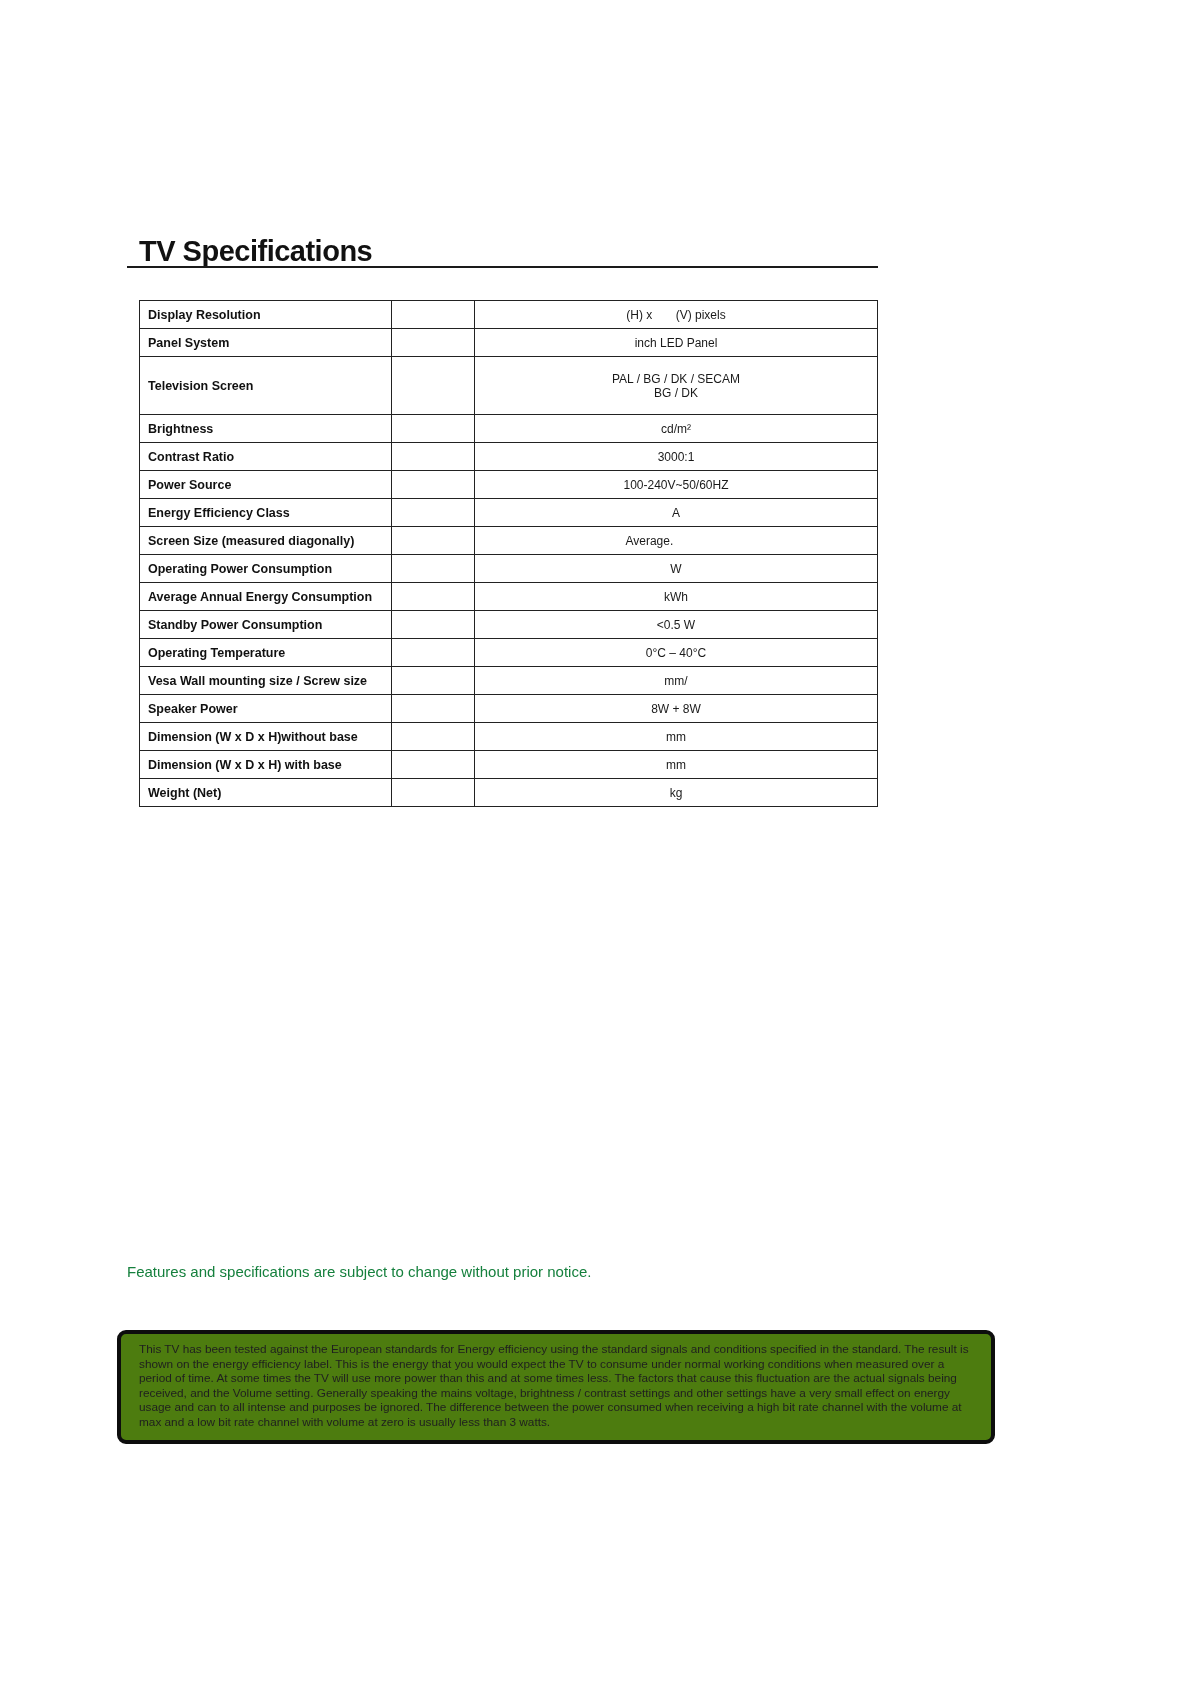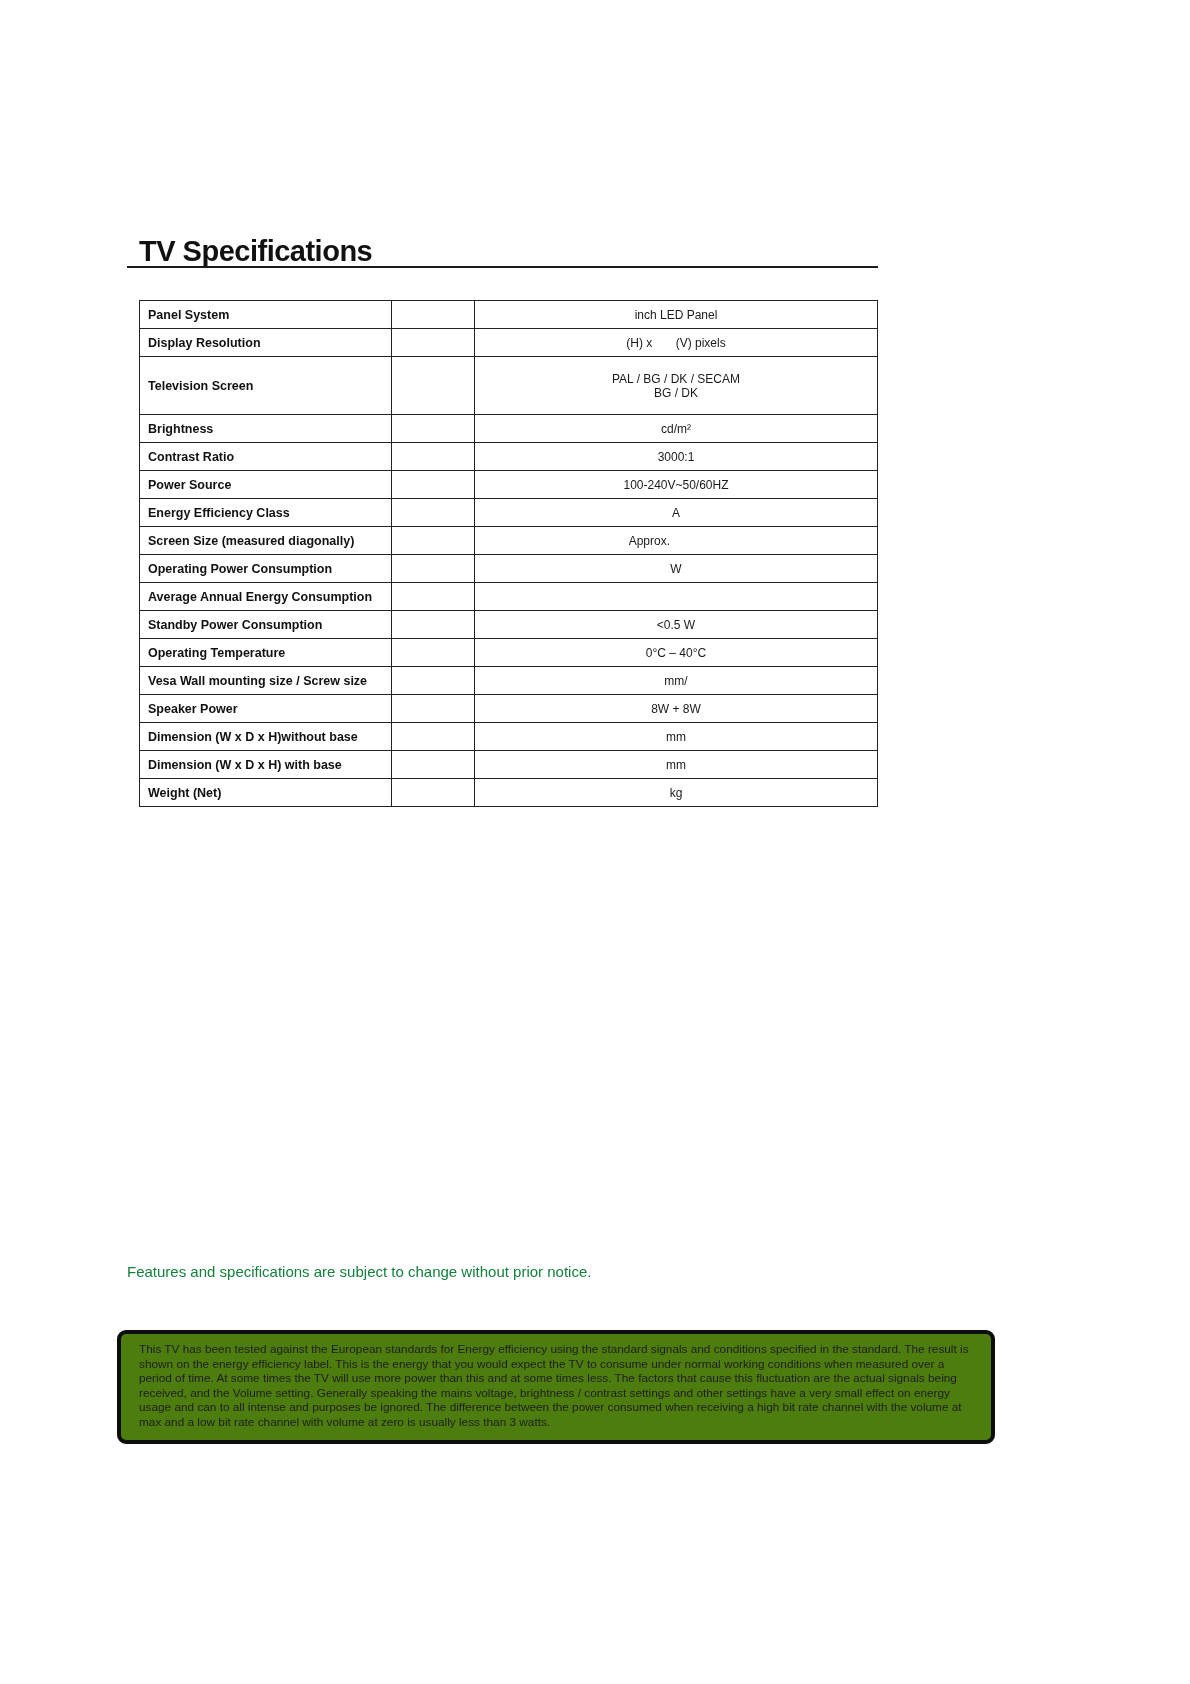--- a/index.html
+++ b/index.html
@@ -110,28 +110,28 @@
 <body>
 
 <div class="page">
 
   <h1 class="page-title">TV Specifications</h1>
   <div class="title-rule"></div>
 
   <div class="specs-table">
     <div>
         <div class="spec-row">
+      <div class="spec-label">Display Resolution</div>
+      <div class="spec-mid"></div>
+      <div class="spec-value">(H) x       (V) pixels</div>
+    </div>
+        <div class="spec-row">
       <div class="spec-label">Panel System</div>
       <div class="spec-mid"></div>
       <div class="spec-value">inch LED Panel</div>
-    </div>
-        <div class="spec-row">
-      <div class="spec-label">Display Resolution</div>
-      <div class="spec-mid"></div>
-      <div class="spec-value">(H) x       (V) pixels</div>
     </div>
         <div class="spec-row">
       <div class="spec-label">Television Screen</div>
       <div class="spec-mid"></div>
       <div class="spec-value">PAL / BG / DK / SECAM
 BG / DK</div>
     </div>
         <div class="spec-row">
       <div class="spec-label">Brightness</div>
       <div class="spec-mid"></div>
@@ -148,30 +148,31 @@
       <div class="spec-value">100-240V~50/60HZ</div>
     </div>
         <div class="spec-row">
       <div class="spec-label">Energy Efficiency Class</div>
       <div class="spec-mid"></div>
       <div class="spec-value">A</div>
     </div>
         <div class="spec-row">
       <div class="spec-label">Screen Size (measured diagonally)</div>
       <div class="spec-mid"></div>
-      <div class="spec-value">Approx.                </div>
+      <div class="spec-value">Average.                </div>
     </div>
         <div class="spec-row">
       <div class="spec-label">Operating Power Consumption</div>
       <div class="spec-mid"></div>
       <div class="spec-value">W</div>
     </div>
         <div class="spec-row">
       <div class="spec-label">Average Annual Energy Consumption</div>
       <div class="spec-mid"></div>
+      <div class="spec-value">kWh</div>
     </div>
         <div class="spec-row">
       <div class="spec-label">Standby Power Consumption</div>
       <div class="spec-mid"></div>
       <div class="spec-value">&lt;0.5 W</div>
     </div>
         <div class="spec-row">
       <div class="spec-label">Operating Temperature</div>
       <div class="spec-mid"></div>
       <div class="spec-value">0°C – 40°C</div>

